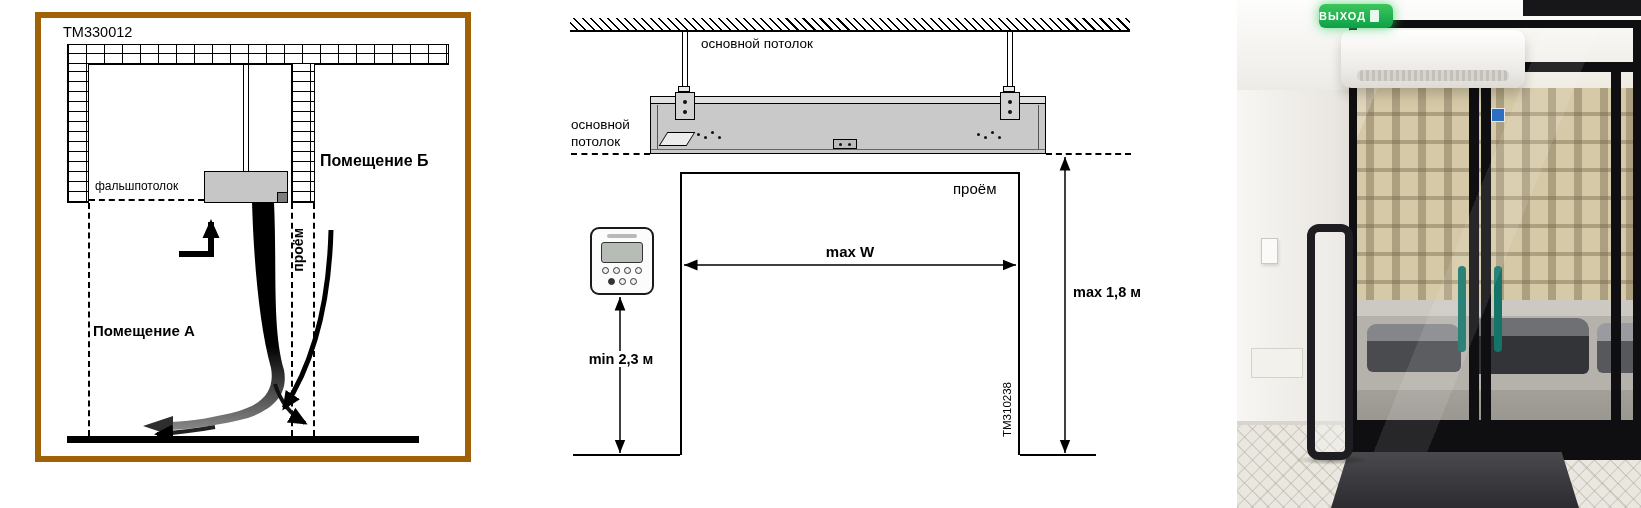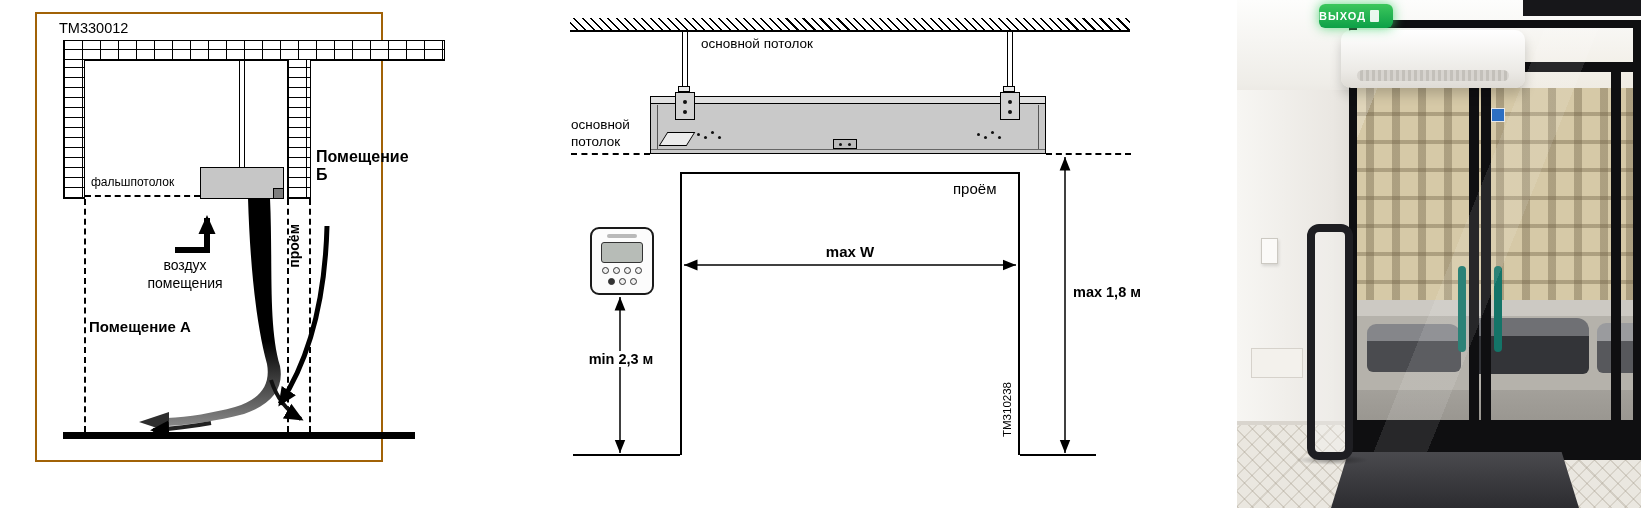--- a/index.html
+++ b/index.html
@@ -1,21 +1,21 @@
 <!DOCTYPE html>
 <html><head>
 <meta charset="utf-8">
 <style>
   html,body{margin:0;padding:0;background:#fff;}
   .canvas{position:relative;width:1641px;height:508px;background:#fff;overflow:hidden;
           font-family:"Liberation Sans","DejaVu Sans",sans-serif;color:#000;}
   .abs{position:absolute;}
 
   
-  .p1{position:absolute;left:35px;top:12px;width:348px;height:450px;border:2px solid #a16207;box-sizing:border-box;}
+  .p1{position:absolute;left:35px;top:12px;width:436px;height:450px;border:6px solid #a16207;box-sizing:border-box;}
   .p1-code{left:22px;top:6px;font-size:14.5px;}
   .brick{background-color:#fff;border:1.5px solid #000;box-sizing:border-box;
          background-image:repeating-linear-gradient(0deg,#000 0 1.4px,transparent 1.4px 10px),
                           repeating-linear-gradient(90deg,#000 0 1.4px,transparent 1.4px 18px);}
   .p1-ceiling{left:26px;top:26px;width:382px;height:21px;}
   .p1-wall-left{left:26px;top:45px;width:22px;height:140px;}
   .p1-wall-right{left:250px;top:45px;width:24px;height:140px;}
   .p1-rod{left:202px;top:47px;width:4px;height:106px;border-left:1.5px solid #000;border-right:1.5px solid #000;}
   .p1-unit{left:163px;top:153px;width:84px;height:32px;background:#c6c6c6;border:1.5px solid #000;box-sizing:border-box;}
   .p1-unit-detail{left:236px;top:174px;width:9px;height:9px;background:#7d7d7d;border:1px solid #000;}
@@ -158,21 +158,20 @@
       <path d="M174,409 C152,413 132,415 116,416" stroke="#222" stroke-width="4" fill="none" marker-end="url(#flowA)"></path>
       <path d="M234,366 C240,385 250,397 264,405" stroke="#111" stroke-width="4" fill="none" marker-end="url(#flowA)"></path>
       <path d="M290,212 C288,288 272,346 243,390" stroke="#000" stroke-width="5" fill="none" marker-end="url(#flowA)"></path>
       <path d="M138,236 L170,236 L170,204" stroke="#000" stroke-width="6" fill="none" marker-end="url(#flowA)"></path>
     </svg>
 
     <div class="abs p1-floor"></div>
     <div class="abs p1-false-label">фальшпотолок</div>
     <div class="abs p1-roomb">Помещение Б</div>
     <div class="abs p1-rooma">Помещение А</div>
-    <div class="abs p1-air">воздух помещения</div>
     <div class="abs vtext p1-opening">проём</div>
   </section>
 
   <section class="p2">
     <div class="abs p2-ceiling"></div>
     <div class="abs p2-main-label">основной потолок</div>
 
     <div class="abs rod rod1"></div>
     <div class="abs rod rod2"></div>
     <div class="abs nut nut1"></div>

